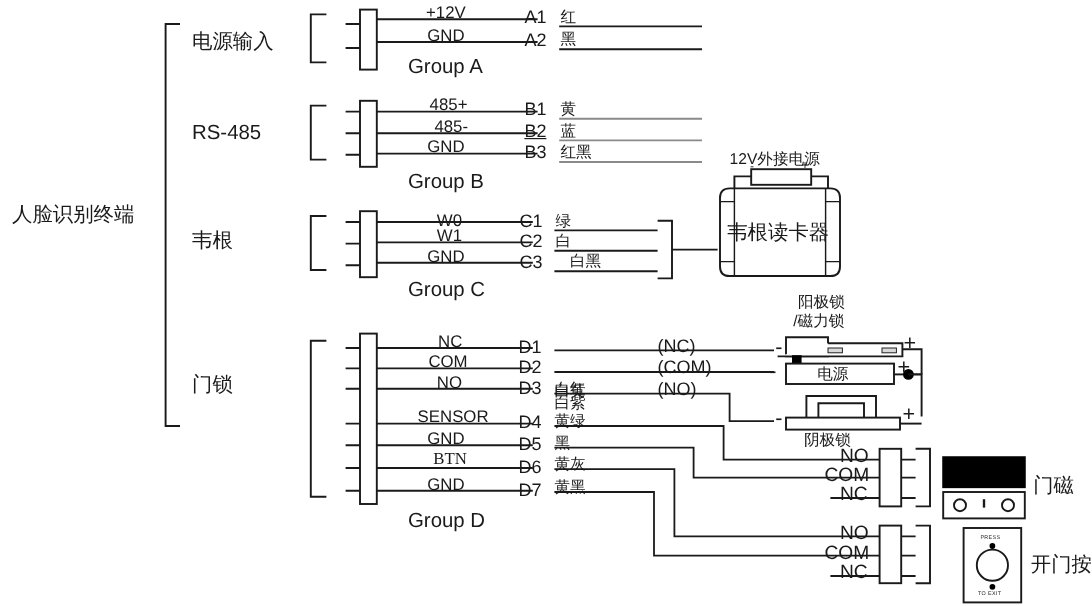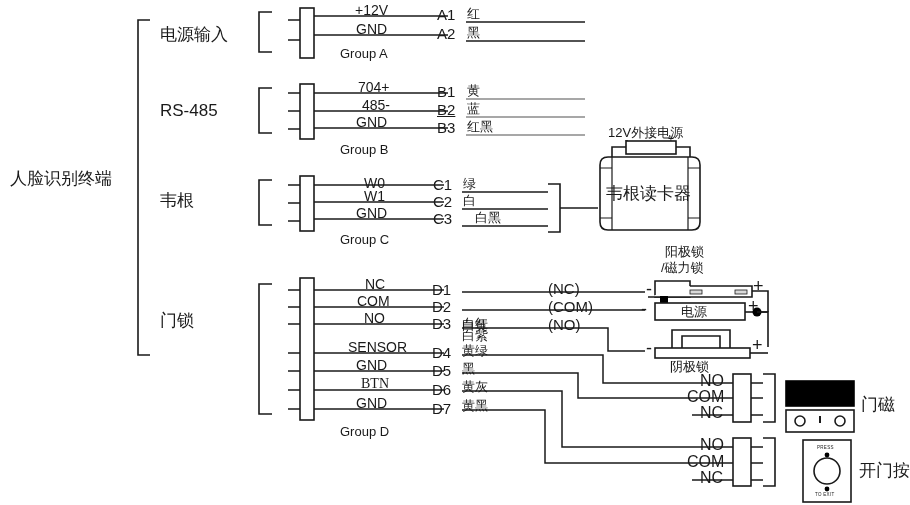--- a/index.html
+++ b/index.html
@@ -5,21 +5,21 @@
   html,body{margin:0;padding:0;background:#ffffff;}
   body{width:910px;height:505px;overflow:hidden;
        font-family:"Liberation Sans","DejaVu Sans",sans-serif;color:#1a1a1a;}
   #stage{position:relative;width:910px;height:505px;}
   svg{position:absolute;left:0;top:0;}
   .lbl{position:absolute;white-space:nowrap;line-height:1;}
   .cn{font-size:17px;}
   .cn-sm{font-size:13px;}
   .pin{font-size:15px;}
   .sig{font-size:14px;}
-  .grp{font-size:13px;}
+  .grp{font-size:17px;}
   .nc{font-size:15px;}
   .term{font-size:16px;}
   .tiny{font-size:4.5px;letter-spacing:.3px;}
   .big{font-size:18px;}
 </style>
 </head>
 <body>
 
 <div id="stage">
 
@@ -151,21 +151,21 @@
 <div class="lbl cn" style="left:160px;top:26px;">电源输入</div>
 <div class="lbl sig" style="left:355px;top:3px;">+12V</div>
 <div class="lbl sig" style="left:356px;top:22px;">GND</div>
 <div class="lbl pin" style="left:437px;top:7px;">A1</div>
 <div class="lbl pin" style="left:437px;top:26px;">A2</div>
 <div class="lbl cn-sm" style="left:467px;top:7px;">红</div>
 <div class="lbl cn-sm" style="left:467px;top:26px;">黑</div>
 <div class="lbl grp" style="left:340px;top:47px;">Group A</div>
 
 <div class="lbl cn" style="left:160px;top:102px;">RS-485</div>
-<div class="lbl sig" style="left:358px;top:80px;">704+</div>
+<div class="lbl sig" style="left:358px;top:80px;">485+</div>
 <div class="lbl sig" style="left:362px;top:98px;">485-</div>
 <div class="lbl sig" style="left:356px;top:115px;">GND</div>
 <div class="lbl pin" style="left:437px;top:84px;">B1</div>
 <div class="lbl pin" style="left:437px;top:102px;text-decoration:underline;">B2</div>
 <div class="lbl pin" style="left:437px;top:120px;">B3</div>
 <div class="lbl cn-sm" style="left:467px;top:84px;">黄</div>
 <div class="lbl cn-sm" style="left:467px;top:102px;">蓝</div>
 <div class="lbl cn-sm" style="left:467px;top:120px;">红黑</div>
 <div class="lbl grp" style="left:340px;top:143px;">Group B</div>
 

